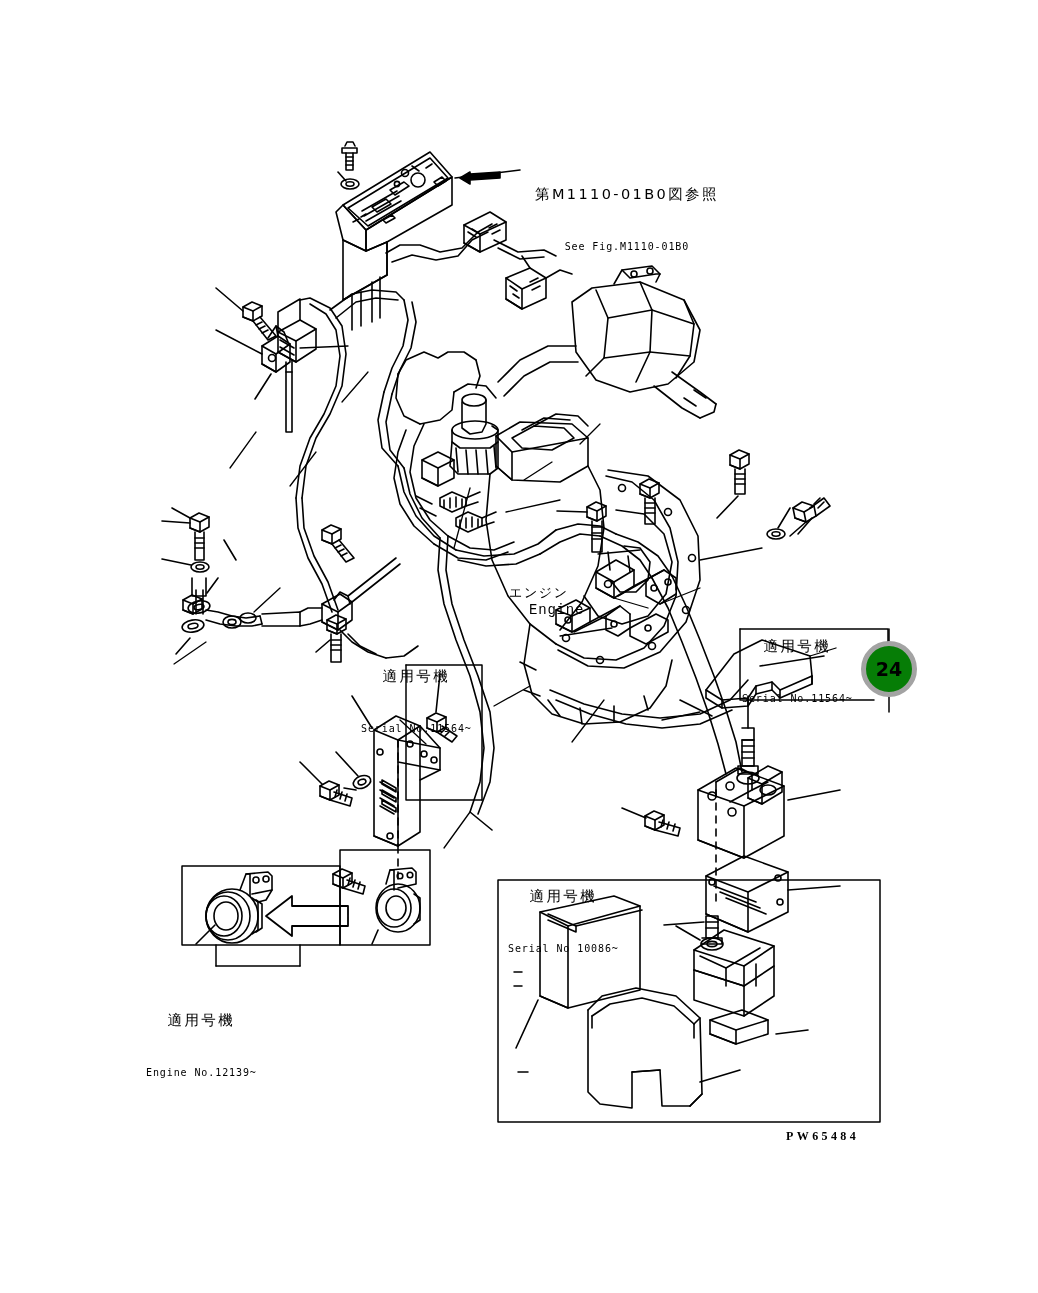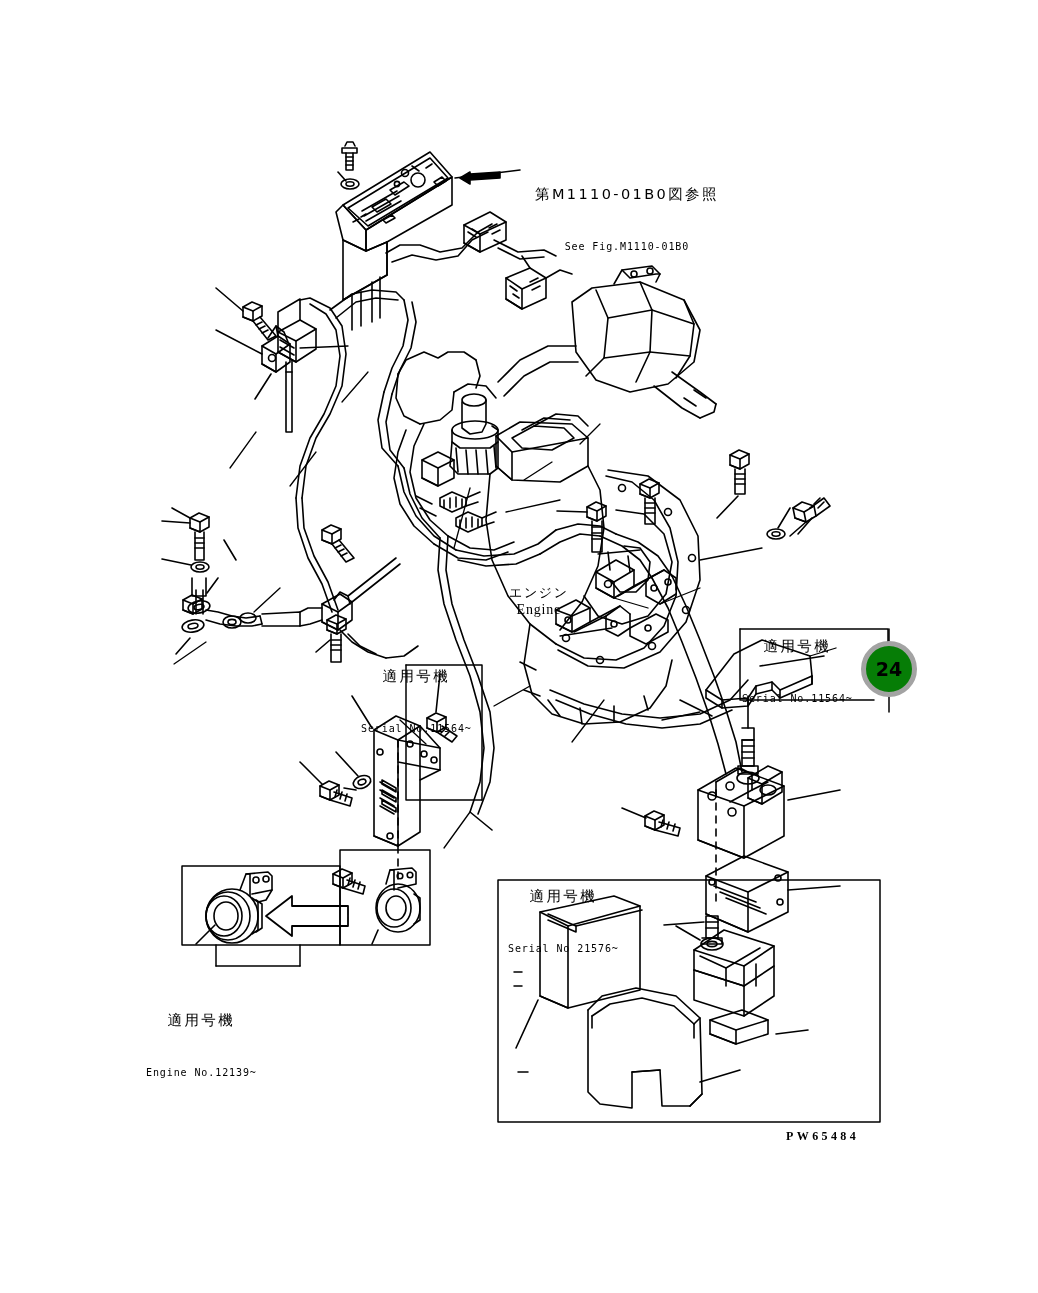--- a/index.html
+++ b/index.html
@@ -46,33 +46,33 @@
     display: block;
     font-family: "DejaVu Sans Mono", "Liberation Mono", monospace;
     font-size: 10px;
     letter-spacing: 0.9px;
   }
 
   #engine-label {
     position: absolute;
     left: 509px;
     top: 584px;
-    text-align: center;
   }
   #engine-label .jp {
     font-family: "DejaVu Sans", "Liberation Sans", sans-serif;
     font-size: 13px;
     letter-spacing: 1.6px;
     display: block;
   }
   #engine-label .en {
-    font-family: Liberation Serif, serif;
+    font-family: Liberation Mono, monospace;
     font-size: 14px;
     letter-spacing: 0.8px;
     display: block;
+    margin-left: 20px;
   }
 
   #figure-code {
     position: absolute;
     left: 786px;
     top: 1129px;
     font-family: Liberation Serif, serif;
     font-size: 12px;
     letter-spacing: 3.4px;
     color: #000000;
@@ -676,21 +676,21 @@
     <span class="en">Serial No.11564~</span>
   </div>
 
   <div class="lbl" id="serial-midleft-label" style="left:361px; top:630px;">
     <span class="jp">適用号機</span>
     <span class="en">Serial No.11564~</span>
   </div>
 
   <div class="lbl" id="serial-bottom-label" style="left:508px; top:850px;">
     <span class="jp">適用号機</span>
-    <span class="en">Serial No 21576~</span>
+    <span class="en">Serial No 10086~</span>
   </div>
 
   <div class="lbl" id="serial-horn-label" style="left:146px; top:974px;">
     <span class="jp">適用号機</span>
     <span class="en">Engine No.12139~</span>
   </div>
 
 
   <div id="engine-label">
     <span class="jp">エンジン</span>

